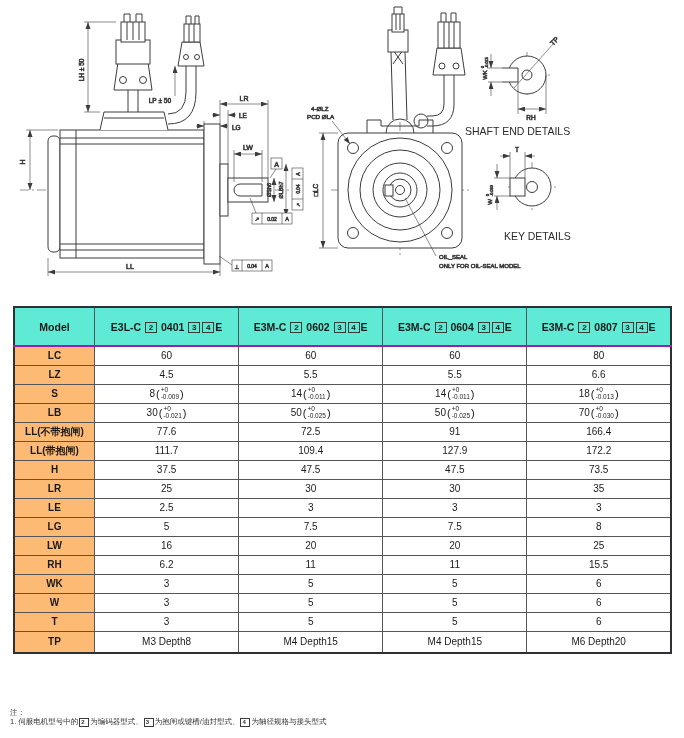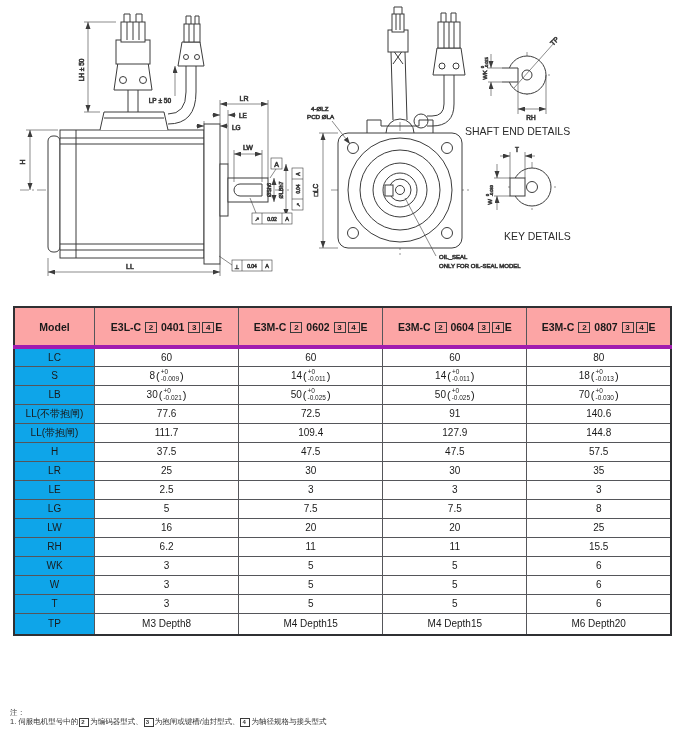--- a/index.html
+++ b/index.html
@@ -9,23 +9,23 @@
   svg text{font-family:"Liberation Sans", sans-serif;fill:#2b2b2b;}
   .dwg{stroke:#3c3c3c;stroke-width:1;fill:none;}
   .dim{stroke:#3c3c3c;stroke-width:.6;fill:none;}
   .cl{stroke:#3c3c3c;stroke-width:.55;fill:none;stroke-dasharray:9 3 2 3;}
   .whitefill{fill:#fff;}
   
   .spec-table{position:absolute;left:13px;top:306px;width:659px;border-collapse:collapse;
               table-layout:fixed;font-size:10px;}
   .spec-table th,.spec-table td{border:1px solid #55565a;text-align:center;vertical-align:middle;
               padding:0 2px;overflow:hidden;white-space:nowrap;}
-  .spec-table thead th{background:#fca5a5;height:37px;font-weight:700;font-size:10.5px;
-              border-bottom:4px solid #a21caf;}
-  .spec-table tbody th{background:#0ea5e9;font-weight:400;}
+  .spec-table thead th{background:#5eead4;height:37px;font-weight:700;font-size:10.5px;
+              border-bottom:2px solid #a21caf;}
+  .spec-table tbody th{background:#fdba74;font-weight:700;}
   .spec-table tbody tr{height:19px;}
   .spec-table tbody tr.tp-row{height:22px;}
   .spec-table{border:2px solid #2f3033;}
   .col-model{width:75px;}
   .boxnum{display:inline-block;border:1px solid #3a3a3a;font-size:8px;line-height:9px;
           min-width:8px;padding:0 1px;margin:0 1px;vertical-align:1px;font-weight:700;}
   .tol-wrap{display:inline-flex;align-items:center;gap:1px;}
   .tol-stack{display:inline-flex;flex-direction:column;line-height:6.5px;font-size:6.5px;
              text-align:left;}
   .paren{font-size:11px;}
@@ -327,20 +327,27 @@
       </thead>
     <tbody>
         <tr>
           <th>LC</th>
           <td>60</td>
           <td>60</td>
           <td>60</td>
           <td>80</td>
         </tr>
         <tr>
+          <th>LZ</th>
+          <td>4.5</td>
+          <td>5.5</td>
+          <td>5.5</td>
+          <td>6.6</td>
+        </tr>
+        <tr>
           <th>S</th>
           <td><span class="tol-wrap">
               <span>8</span>
               <span class="paren">(</span>
               <span class="tol-stack">
                 <span>+0</span>
                 <span>-0.009</span>
               </span>
               <span class="paren">)</span>
             </span></td>
@@ -409,35 +416,35 @@
                 <span>-0.030</span>
               </span>
               <span class="paren">)</span>
             </span></td>
         </tr>
         <tr>
           <th>LL(不带抱闸)</th>
           <td>77.6</td>
           <td>72.5</td>
           <td>91</td>
-          <td>140.6</td>
+          <td>166.4</td>
         </tr>
         <tr>
           <th>LL(带抱闸)</th>
           <td>111.7</td>
           <td>109.4</td>
           <td>127.9</td>
-          <td>144.8</td>
+          <td>172.2</td>
         </tr>
         <tr>
           <th>H</th>
           <td>37.5</td>
           <td>47.5</td>
           <td>47.5</td>
-          <td>57.5</td>
+          <td>73.5</td>
         </tr>
         <tr>
           <th>LR</th>
           <td>25</td>
           <td>30</td>
           <td>30</td>
           <td>35</td>
         </tr>
         <tr>
           <th>LE</th>

